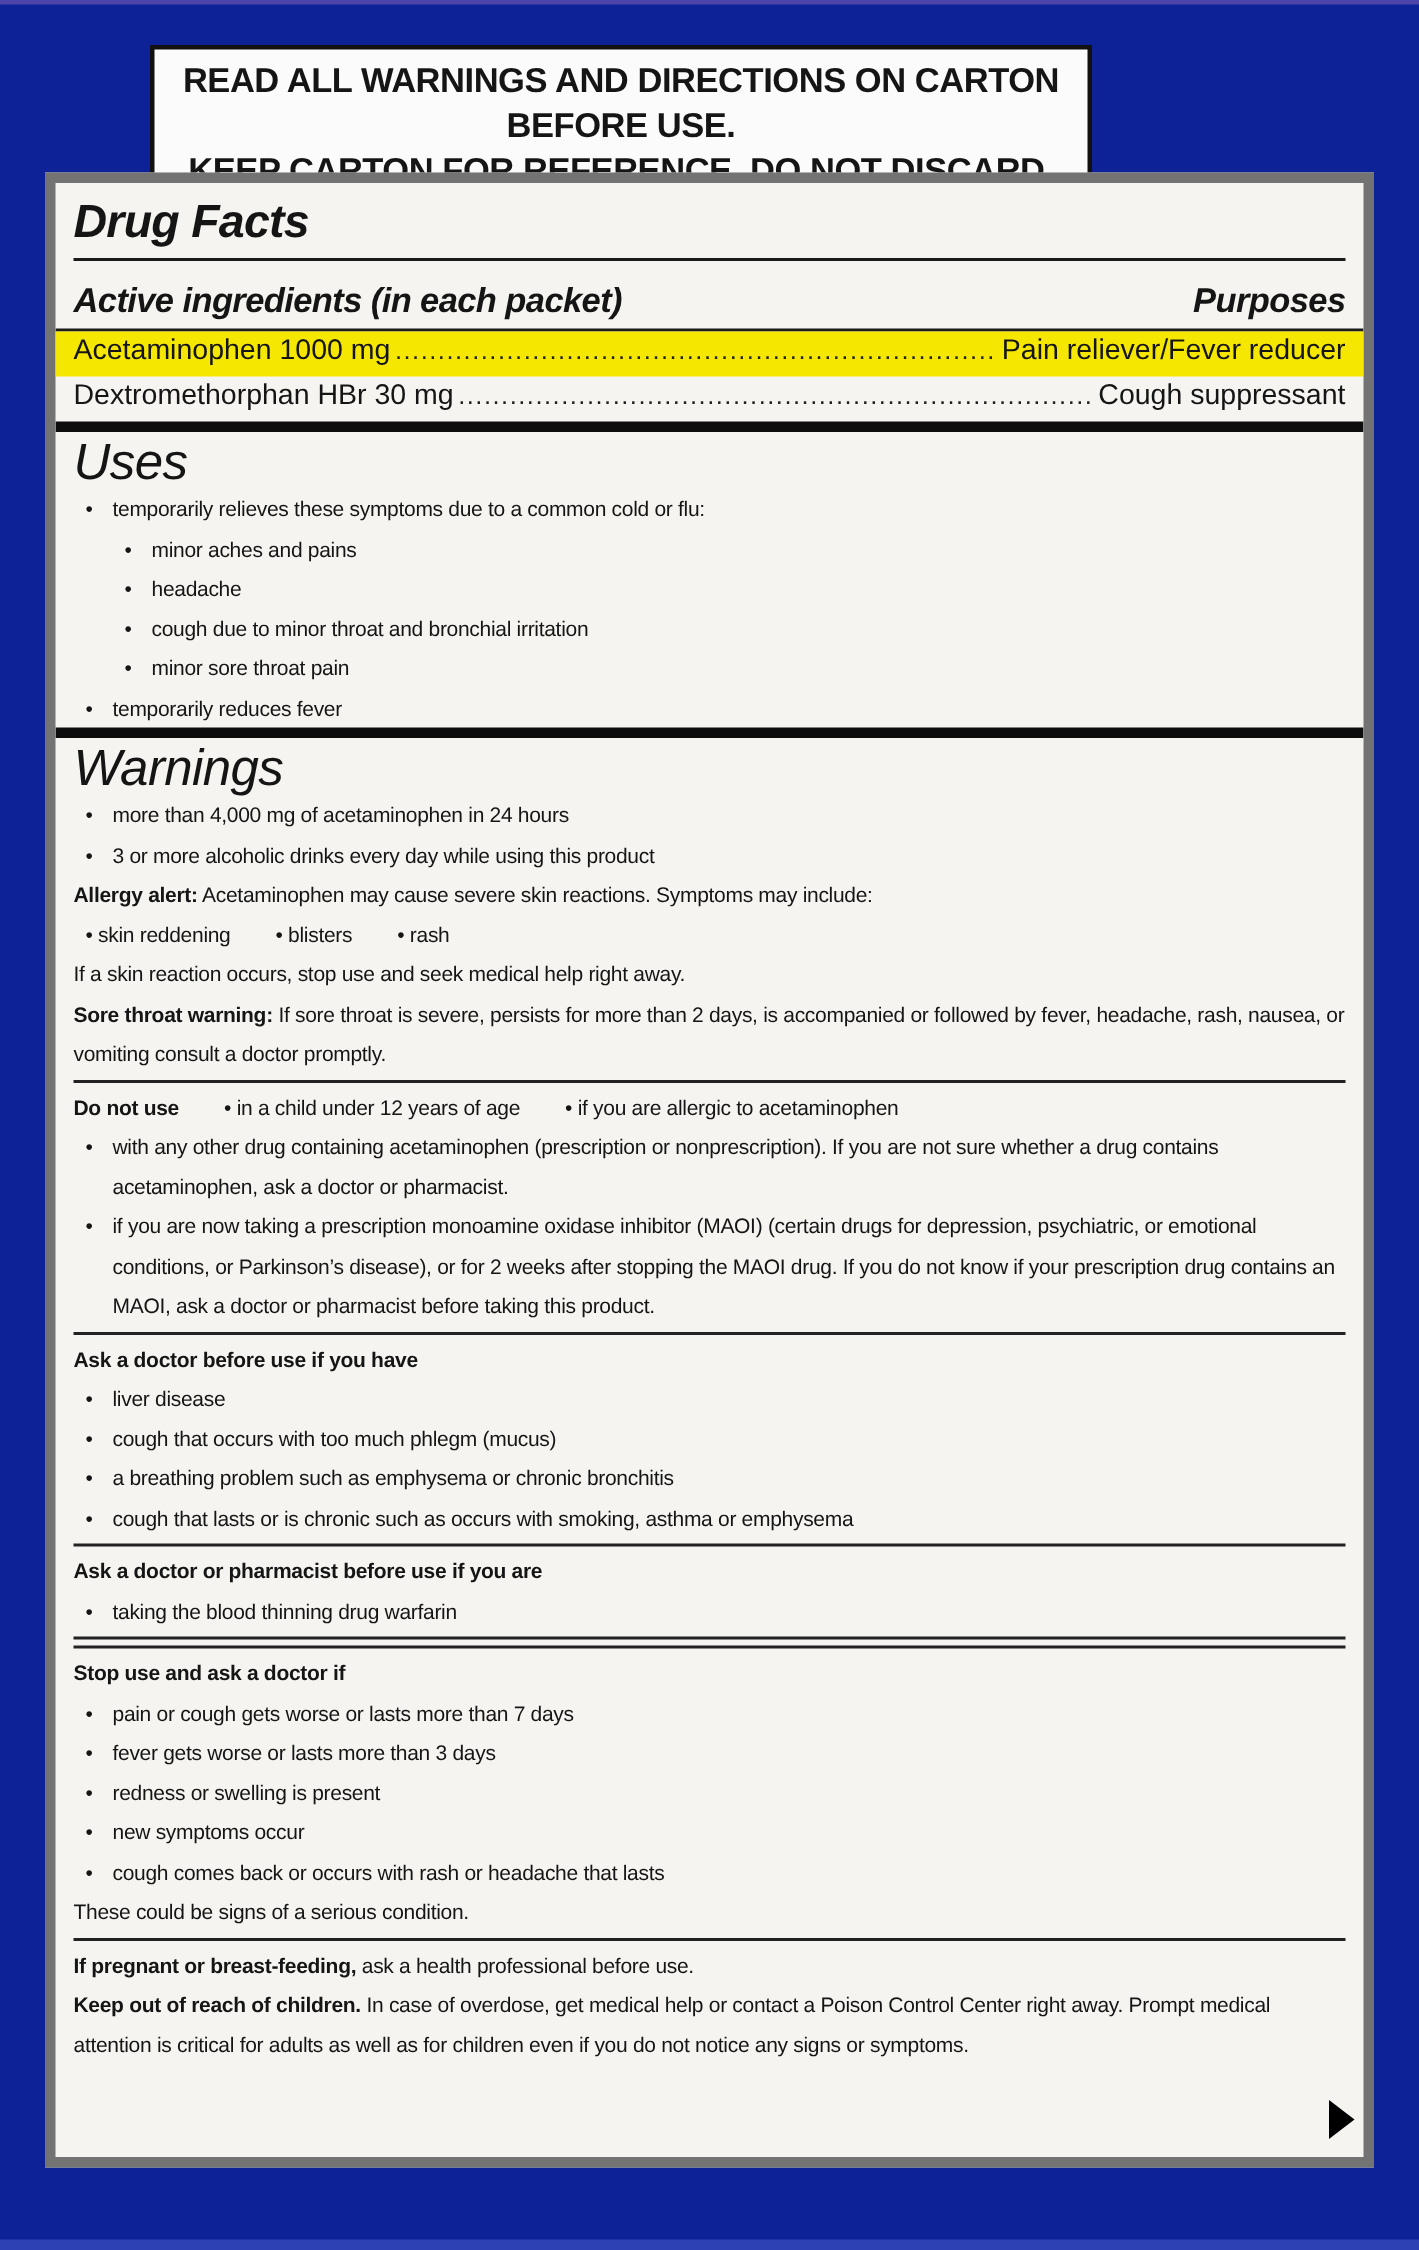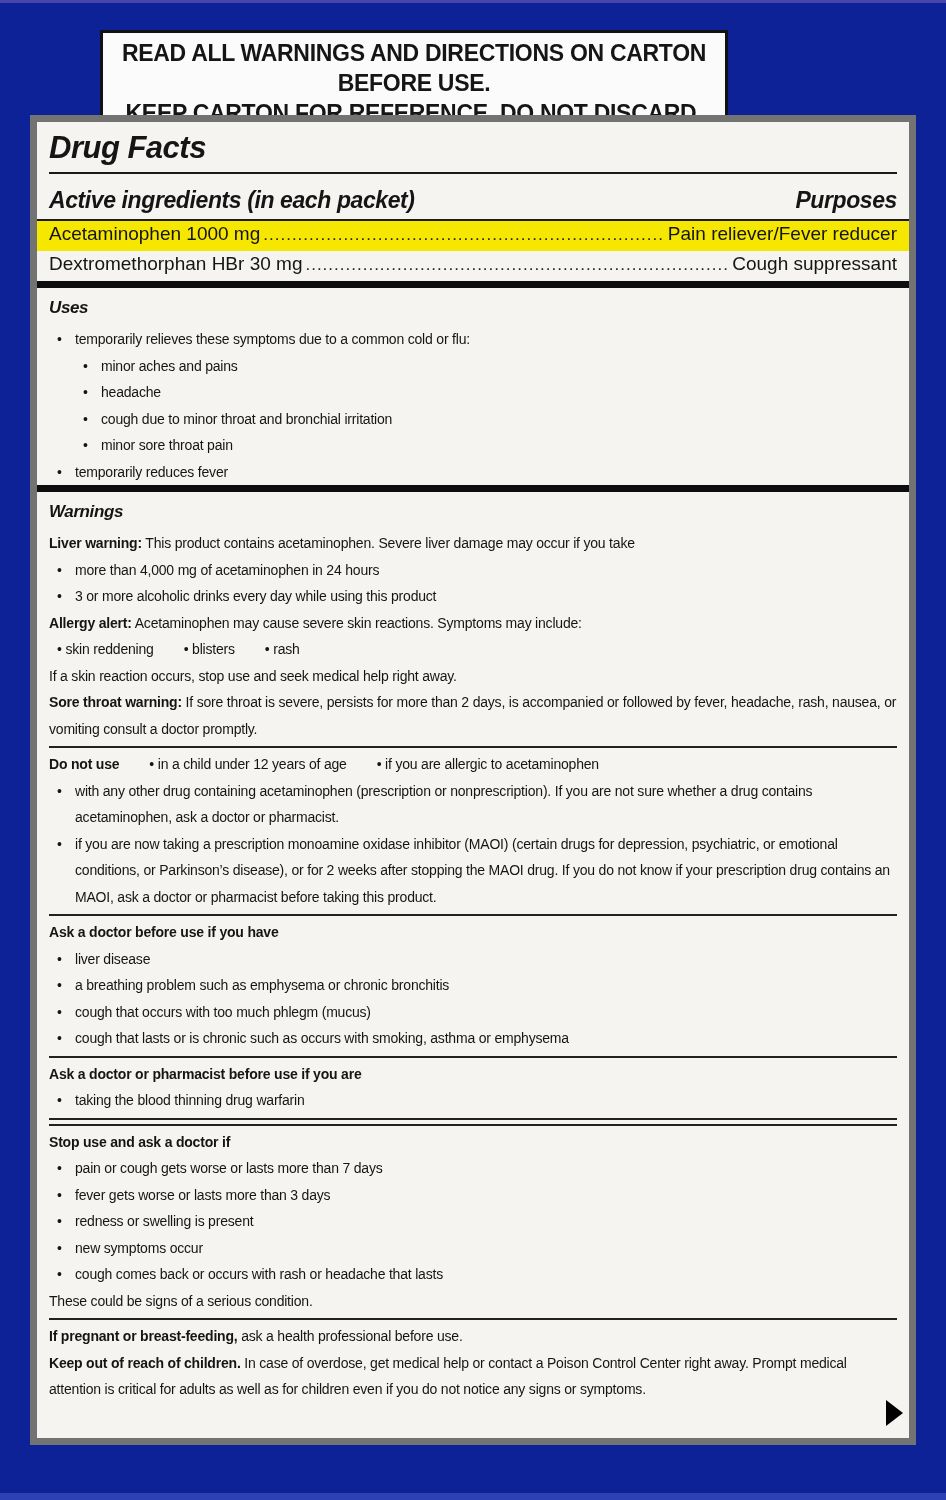--- a/index.html
+++ b/index.html
@@ -48,21 +48,21 @@
   }
   .ing-row.highlight { background:#f6e700; }
   .ing-name, .ing-purpose { white-space:nowrap; }
   .leader { flex:1; overflow:hidden; white-space:nowrap; margin:0 3px; }
   .leader::after {
     content:"........................................................................................................................................................................";
     font-size:17px; letter-spacing:1px; color:#222;
   }
 
   .sec-heading {
-    font-style:italic; font-weight:700; font-size:17px; line-height:36px;
+    font-style:italic; font-weight:400; font-size:34px; line-height:36px;
     letter-spacing:-0.4px; padding-top:2px;
   }
   p.body, p.b1, p.b2 { font-size:14px; line-height:26.5px; letter-spacing:-0.2px; }
   .b1 { position:relative; padding-left:26px; }
   .b1::before { content:"\2022"; position:absolute; left:8px; }
   .b2 { position:relative; padding-left:26px; margin-left:26px; }
   .b2::before { content:"\2022"; position:absolute; left:8px; }
   .lead { font-weight:700; }
   .ib { margin-left:30px; }
   .ib::before { content:"\2022\00a0"; }
@@ -117,42 +117,41 @@
       <p class="b2">minor aches and pains</p>
       <p class="b2">headache</p>
       <p class="b2">cough due to minor throat and bronchial irritation</p>
       <p class="b2">minor sore throat pain</p>
       <p class="b1">temporarily reduces fever</p>
     </section>
 
     <section class="sec">
       <div class="sec-heading">Warnings</div>
 
-      <p class="body"><span class="lead">Liver warning:</span> <span>This product contains acetaminophen. Severe liver damage may occur if you take</span></p>
       <p class="b1">more than 4,000 mg of acetaminophen in 24 hours</p>
       <p class="b1">3 or more alcoholic drinks every day while using this product</p>
 
       <p class="body"><span class="lead">Allergy alert:</span> <span>Acetaminophen may cause severe skin reactions. Symptoms may include:</span></p>
       <p class="body" style="padding-left:8px;"><span class="ib-tight">skin reddening</span><span class="ib">blisters</span><span class="ib">rash</span></p>
       <p class="body">If a skin reaction occurs, stop use and seek medical help right away.</p>
 
       <p class="body"><span class="lead">Sore throat warning:</span> <span>If sore throat is severe, persists for more than 2 days, is accompanied or followed by fever, headache, rash, nausea, or vomiting consult a doctor promptly.</span></p>
 
       <div class="sep"></div>
 
       <p class="body"><span class="lead">Do not use</span><span class="ib">in a child under 12 years of age</span><span class="ib">if you are allergic to acetaminophen</span></p>
       <p class="b1">with any other drug containing acetaminophen (prescription or nonprescription). If you are not sure whether a drug contains acetaminophen, ask a doctor or pharmacist.</p>
       <p class="b1">if you are now taking a prescription monoamine oxidase inhibitor (MAOI) (certain drugs for depression, psychiatric, or emotional conditions, or Parkinson’s disease), or for 2 weeks after stopping the MAOI drug. If you do not know if your prescription drug contains an MAOI, ask a doctor or pharmacist before taking this product.</p>
 
       <div class="sep"></div>
 
       <p class="body bold-line">Ask a doctor before use if you have</p>
       <p class="b1">liver disease</p>
+      <p class="b1">cough that occurs with too much phlegm (mucus)</p>
       <p class="b1">a breathing problem such as emphysema or chronic bronchitis</p>
-      <p class="b1">cough that occurs with too much phlegm (mucus)</p>
       <p class="b1">cough that lasts or is chronic such as occurs with smoking, asthma or emphysema</p>
 
       <div class="sep"></div>
 
       <p class="body bold-line">Ask a doctor or pharmacist before use if you are</p>
       <p class="b1">taking the blood thinning drug warfarin</p>
 
       <div class="sep"></div>
 
 

